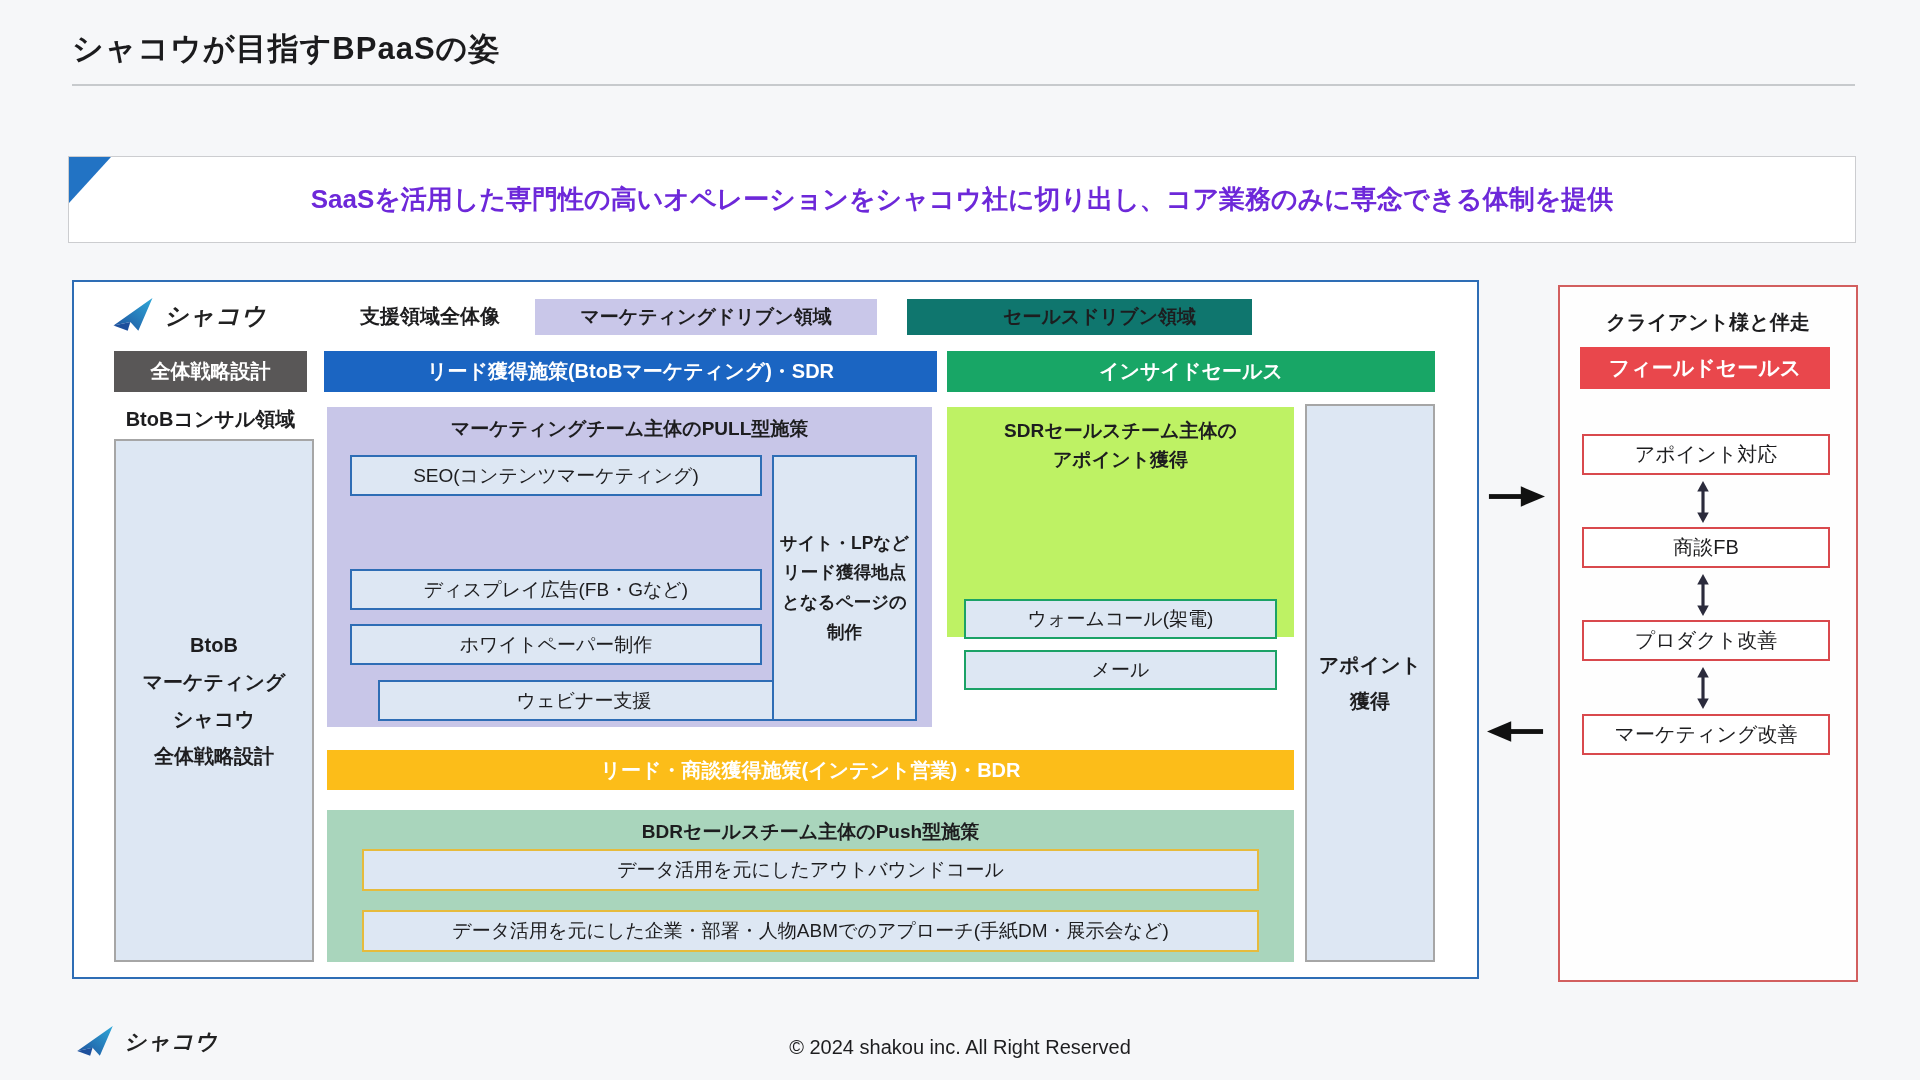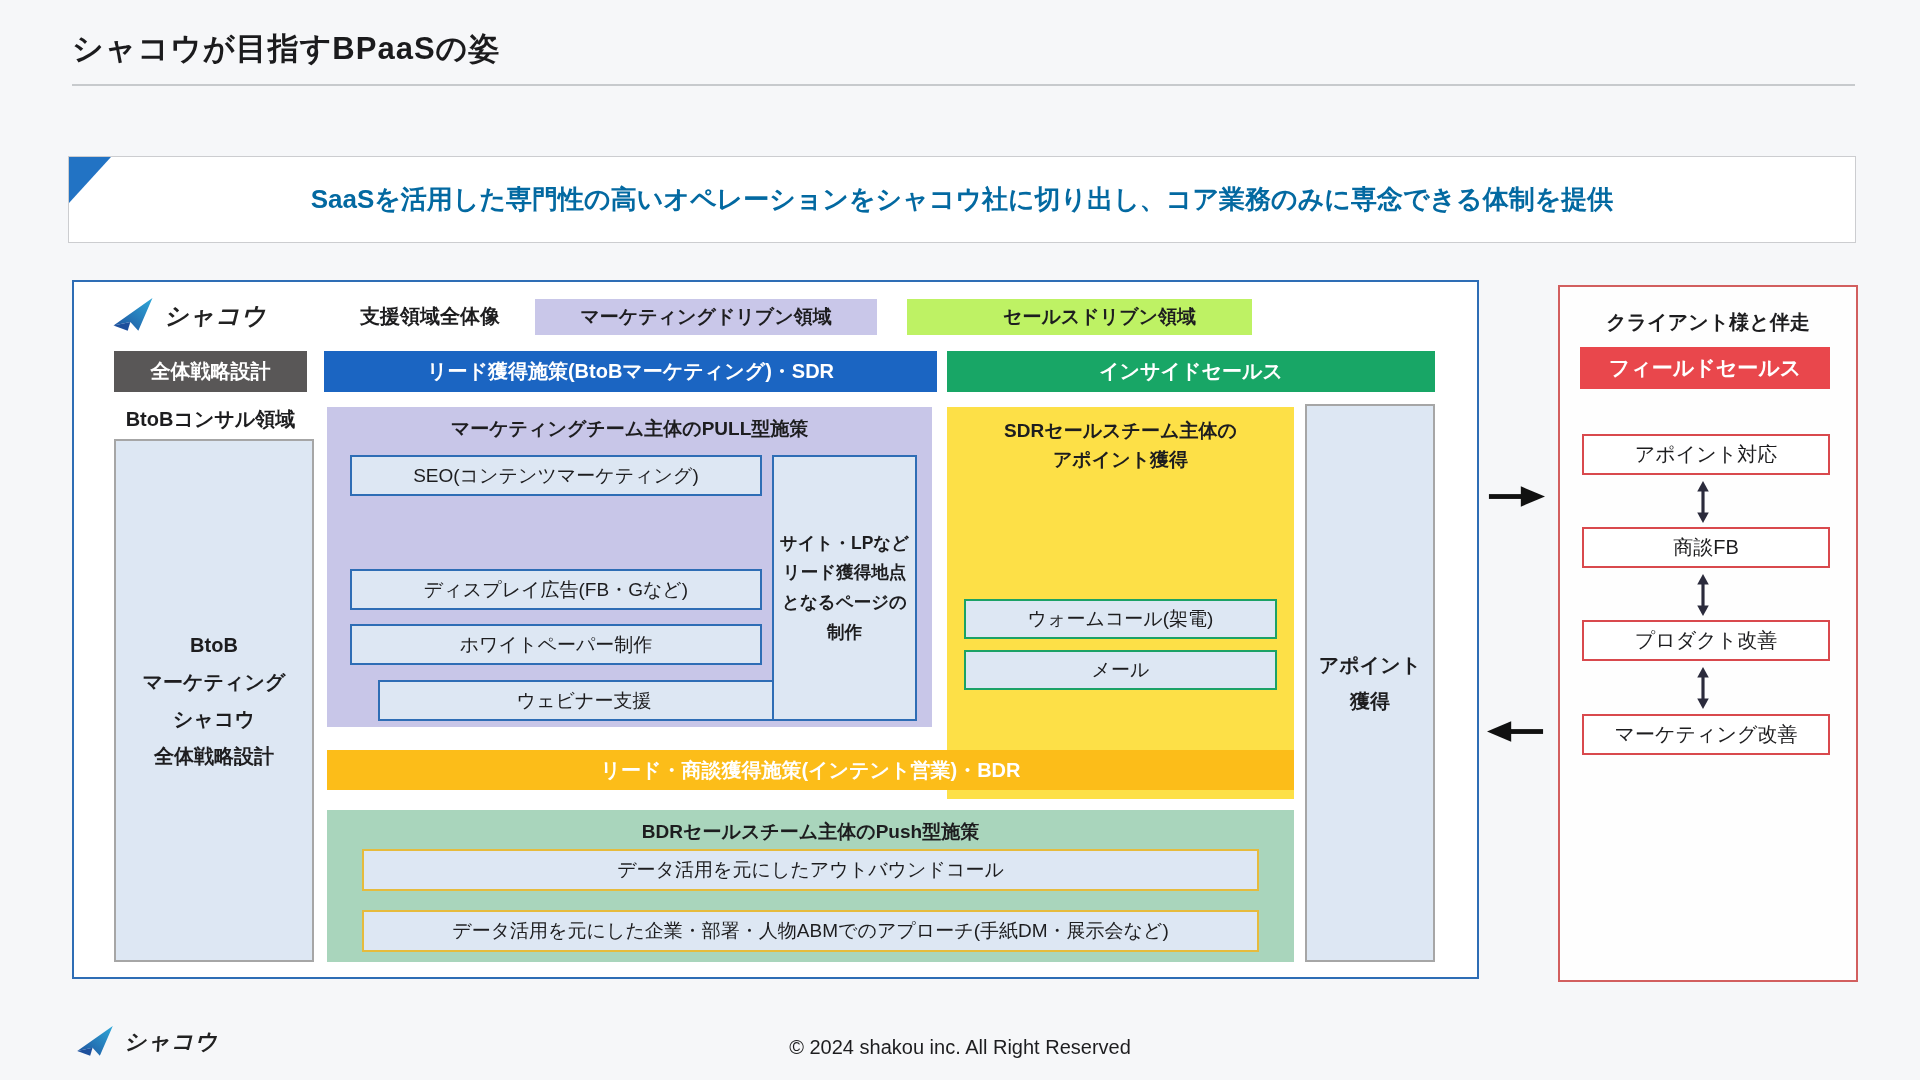--- a/index.html
+++ b/index.html
@@ -10,31 +10,31 @@
   }
   .abs { position:absolute; }
   .fc { display:flex; align-items:center; justify-content:center; text-align:center; }
 
   
   .page-title { left:72px; top:28px; font-size:31px; font-weight:bold; letter-spacing:1px; color:#1b1b1d; }
   .title-rule { left:72px; top:84px; width:1783px; height:2px; background:#c7cacd; }
 
   .subtitle-box { left:68px; top:156px; width:1788px; height:87px; background:#ffffff; border:1px solid #cccdd0; }
   .subtitle-tri { left:0; top:0; width:0; height:0; border-top:46px solid #2273c4; border-right:42px solid transparent; }
-  .subtitle-text { width:100%; height:100%; font-size:26px; font-weight:bold; color:#0369a1; }
+  .subtitle-text { width:100%; height:100%; font-size:26px; font-weight:bold; color:#6d28d9; }
 
   
   .main-box { left:72px; top:280px; width:1407px; height:699px; background:#ffffff; border:2px solid #2e6db5; }
 
   .brand { left:36px; top:12px; width:190px; height:44px; display:flex; align-items:center; gap:8px; }
   .brand-text { font-size:24px; font-weight:bold; font-style:italic; letter-spacing:1px; color:#222; }
 
   .legend-label { left:286px; top:21px; width:150px; font-size:20px; font-weight:600; }
   .legend-mkt   { left:461px; top:17px; width:342px; height:36px; background:#c9c7e9; font-size:19px; font-weight:600; }
-  .legend-sales { left:833px; top:17px; width:345px; height:36px; background:#bef264; font-size:19px; font-weight:600;padding-left:40px; }
+  .legend-sales { left:833px; top:17px; width:345px; height:36px; background:#0f766e; font-size:19px; font-weight:600;padding-left:40px; }
 
   .hdr { height:41px; top:69px; color:#fff; font-size:20px; font-weight:bold; }
   .hdr-strategy { left:40px;  width:193px; background:#595757; }
   .hdr-lead     { left:250px; width:613px; background:#1b65c2; }
   .hdr-inside   { left:873px; width:488px; background:#18a666; }
 
   .consult-label { left:40px; top:124px; width:193px; font-size:20px; font-weight:600; }
 
   .panel-lightblue { background:#dde7f3; border:2px solid #a6a6a6; }
   .consult-box { left:40px; top:157px; width:200px; height:523px; font-size:20px; line-height:1.85; font-weight:600; }
@@ -45,21 +45,21 @@
   .b-blue   { border:2px solid #2e6db5; }
   .b-green  { border:2px solid #1ba266; }
   .b-yellow { border:2px solid #e6bb3c; }
   .pull-i0 { left:23px;  top:48px;  width:412px; height:41px; }
   .pull-i1 { left:100px; top:105px; width:335px; height:41px; }
   .pull-i2 { left:23px;  top:162px; width:412px; height:41px; }
   .pull-i3 { left:23px;  top:217px; width:412px; height:41px; }
   .pull-i4 { left:23px;  top:273px; width:412px; height:41px;margin-left:28px; }
   .pull-side { left:445px; top:48px; width:145px; height:266px; font-size:17.5px; line-height:1.7; font-weight:600; flex-direction:column; }
 
-  .sdr-box { left:873px; top:125px; width:347px; height:392px; background:#fde047; }
+  .sdr-box { left:873px; top:125px; width:347px; height:230px; background:#bef264; }
   .sdr-title { left:0; top:10px; width:100%; font-size:19px; font-weight:bold; line-height:1.5; }
   .sdr-i0 { left:17px; top:192px; width:313px; height:40px; }
   .sdr-i1 { left:17px; top:243px; width:313px; height:40px; }
 
   .appoint-col { left:1231px; top:122px; width:130px; height:558px; font-size:20px; line-height:1.8; font-weight:600; flex-direction:column; }
 
   .bdr-bar { left:253px; top:468px; width:967px; height:40px; background:#fcbd19; color:#fff; font-size:20px; font-weight:bold; }
 
   .bdr-box { left:253px; top:528px; width:967px; height:152px; background:#a9d5bc; }
   .bdr-title { left:0; top:9px; width:100%; font-size:19px; font-weight:bold; }

